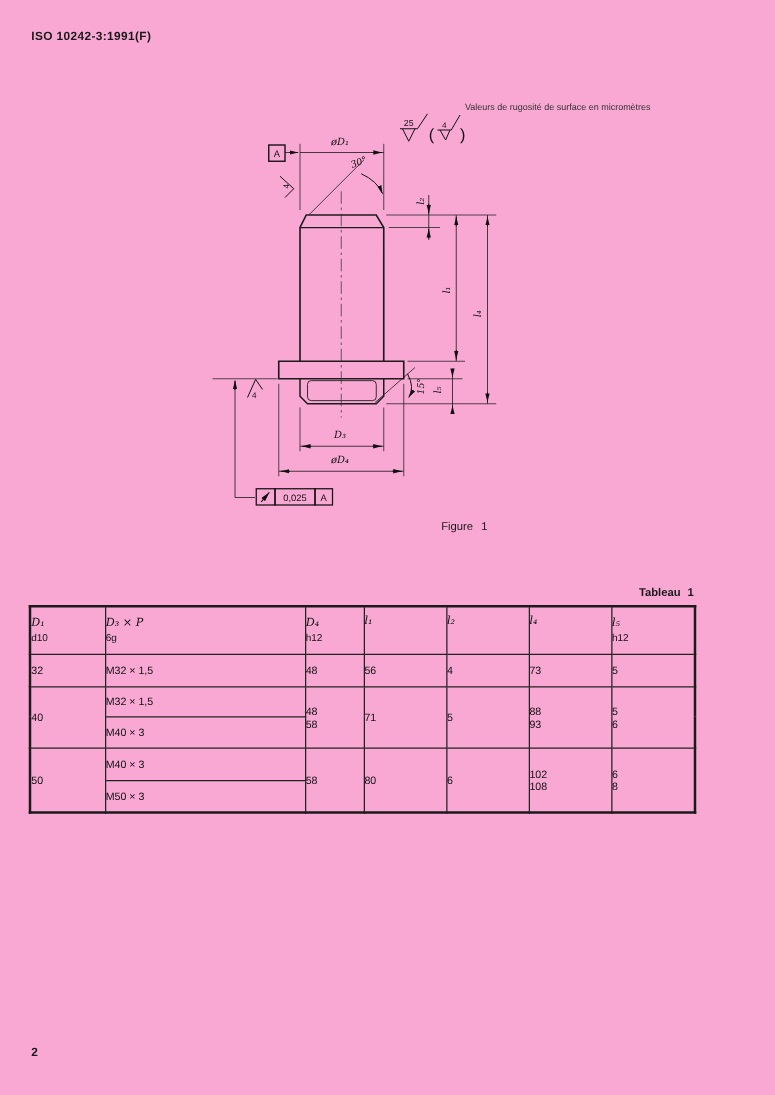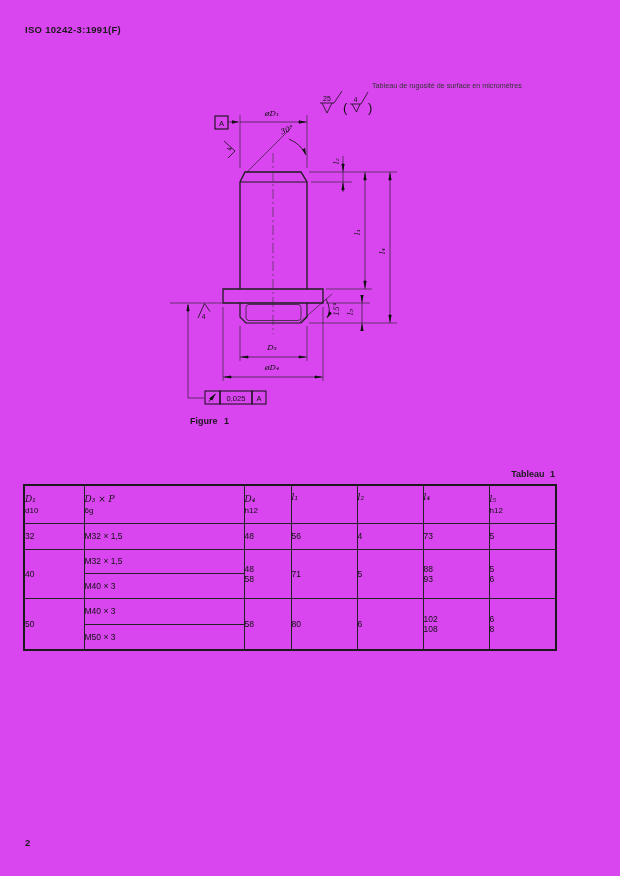--- a/index.html
+++ b/index.html
@@ -1,25 +1,25 @@
 <!DOCTYPE html>
 <html><head>
 <meta charset="utf-8">
 <style>
   html,body{margin:0;padding:0;}
   body{width:620px;height:876px;background:#e9e9e7;}
   .page{
-    position:relative;width:620px;height:876px;background:#d946ef;
+    position:relative;width:620px;height:876px;background:#f9a8d4;
     font-family:"Liberation Sans",sans-serif;color:#1a1a1a;overflow:hidden;
   }
   .doc-header{position:absolute;left:25px;top:24px;font-size:9.5px;font-weight:bold;letter-spacing:.3px;}
   .rough-note{position:absolute;left:372px;top:81px;font-size:7.2px;color:#333;}
   .fig-svg{position:absolute;left:150px;top:75px;}
-  .fig-caption{position:absolute;left:190px;top:416px;width:200px;text-align:left;
-    font-size:9px;font-weight:bold;word-spacing:4px;}
+  .fig-caption{position:absolute;left:190px;top:416px;width:200px;text-align:right;
+    font-size:9px;font-weight:normal;word-spacing:4px;}
   .tab-title{position:absolute;left:23px;top:469px;width:532px;text-align:right;
     font-size:9px;font-weight:bold;word-spacing:3px;}
   .tableau{position:absolute;left:23px;top:484px;}
   table.spec{border-collapse:collapse;table-layout:fixed;width:532px;}
   table.spec{border:2px solid #1a1a1a;}
   table.spec td{border:1px solid #222;text-align:left;vertical-align:middle;
     font-size:8.5px;padding:0;color:#111;}
   .hsym{font-family:"DejaVu Serif",serif;font-style:italic;font-size:9px;}
   .htol{font-size:8px;margin-top:2px;}
   .stack{display:flex;flex-direction:column;justify-content:space-around;height:100%;}
@@ -31,21 +31,21 @@
   .smalltext{font-family:"Liberation Sans",sans-serif;font-size:7.5px;}
   .tinytext{font-family:"Liberation Sans",sans-serif;font-size:6.5px;}
 </style>
 </head>
 <body>
 
 <div class="page">
 
   <div class="doc-header">ISO 10242-3:1991(F)</div>
 
-  <div class="rough-note">Tableau de rugosité de surface en micromètres</div>
+  <div class="rough-note">Valeurs de rugosité de surface en micromètres</div>
 
   <svg class="fig-svg" width="332" height="358" viewBox="150 75 332 358">
     <defs>
       <marker id="ar" viewBox="0 0 10 6" refX="9.5" refY="3" markerWidth="9" markerHeight="5.5" orient="auto">
         <path d="M0,0.6 L9.6,3 L0,5.4 Z" fill="#111"></path>
       </marker>
     </defs>
 
     <g stroke="#1c1c1c" fill="none">
       <path d="M 240 289 L 240 182 L 245 172 L 301 172 L 307 182 L 307 289" stroke-width="1.3"></path>

